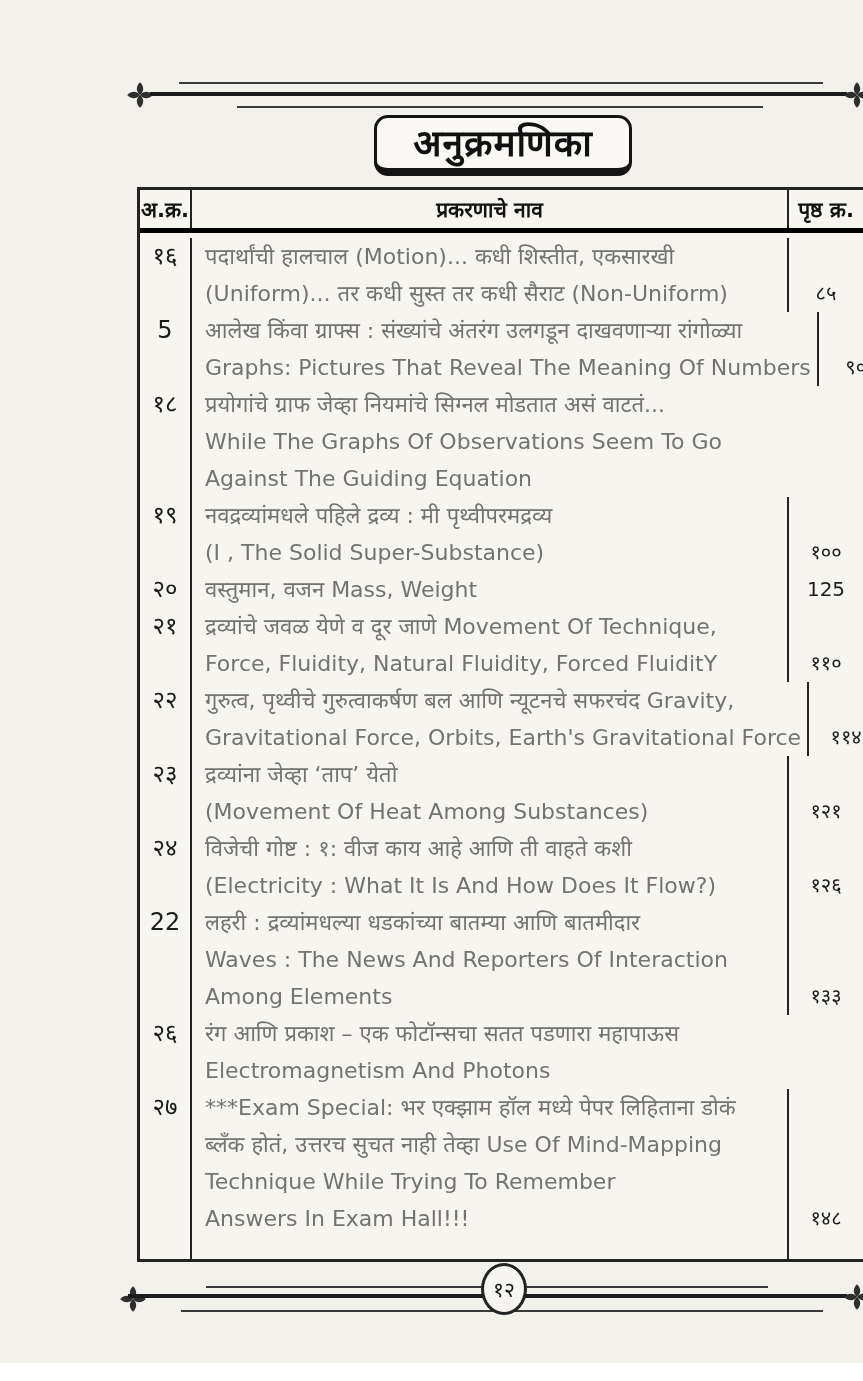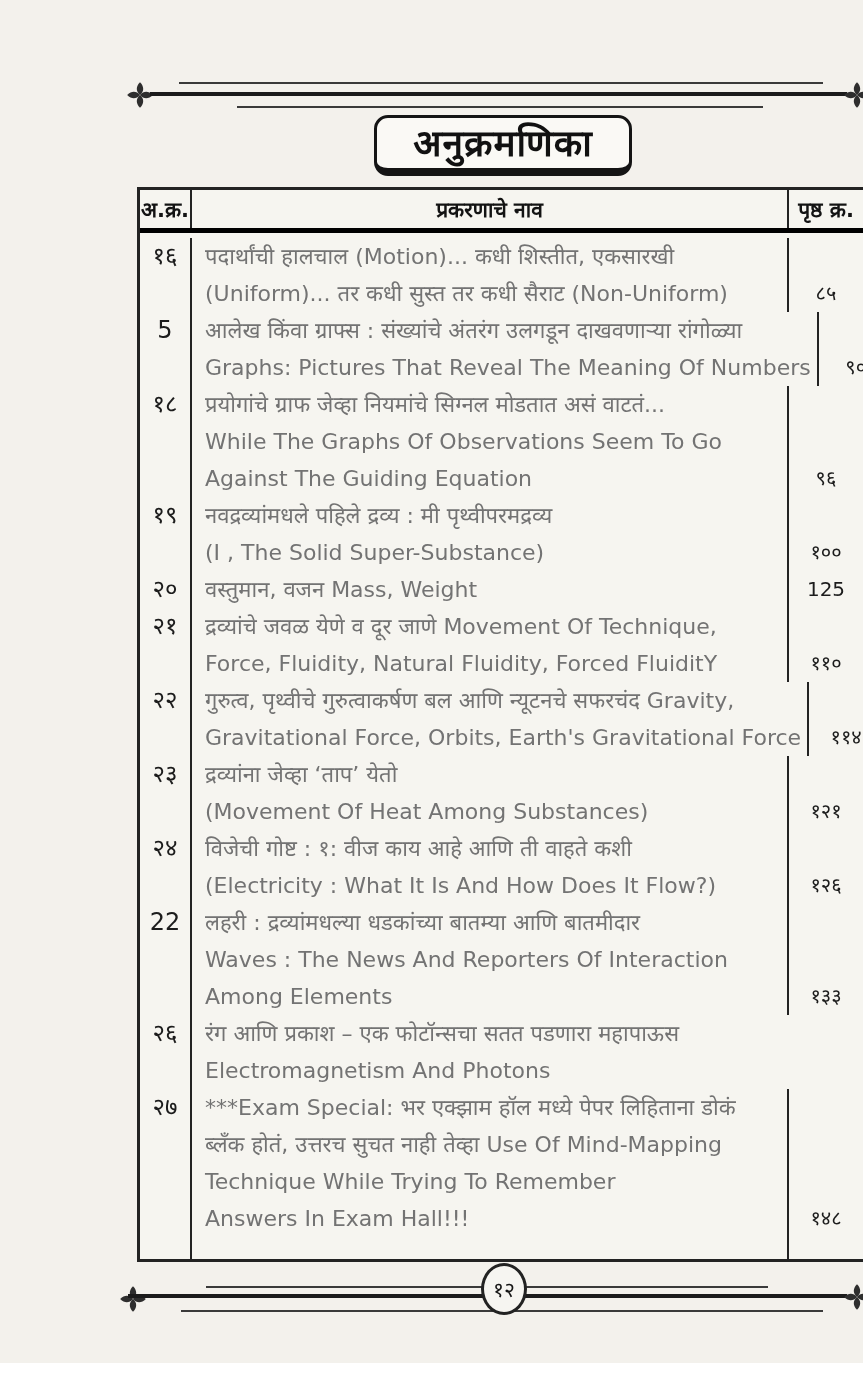--- a/index.html
+++ b/index.html
@@ -133,21 +133,20 @@
           </div>
           <div class="cell-page">९०</div>
         </div>
         <div class="entry">
           <div class="cell-serial">१८</div>
           <div class="cell-lines">
             <div class="toc-line">प्रयोगांचे ग्राफ जेव्हा नियमांचे सिग्नल मोडतात असं वाटतं...</div>
             <div class="toc-line">While The Graphs Of Observations Seem To Go</div>
             <div class="toc-line">Against The Guiding Equation</div>
           </div>
-          <div class="cell-page">९६</div>
         </div>
         <div class="entry">
           <div class="cell-serial">१९</div>
           <div class="cell-lines">
             <div class="toc-line">नवद्रव्यांमधले पहिले द्रव्य : मी पृथ्वीपरमद्रव्य</div>
             <div class="toc-line">(I , The Solid Super-Substance)</div>
           </div>
           <div class="cell-page">१००</div>
         </div>
         <div class="entry">

